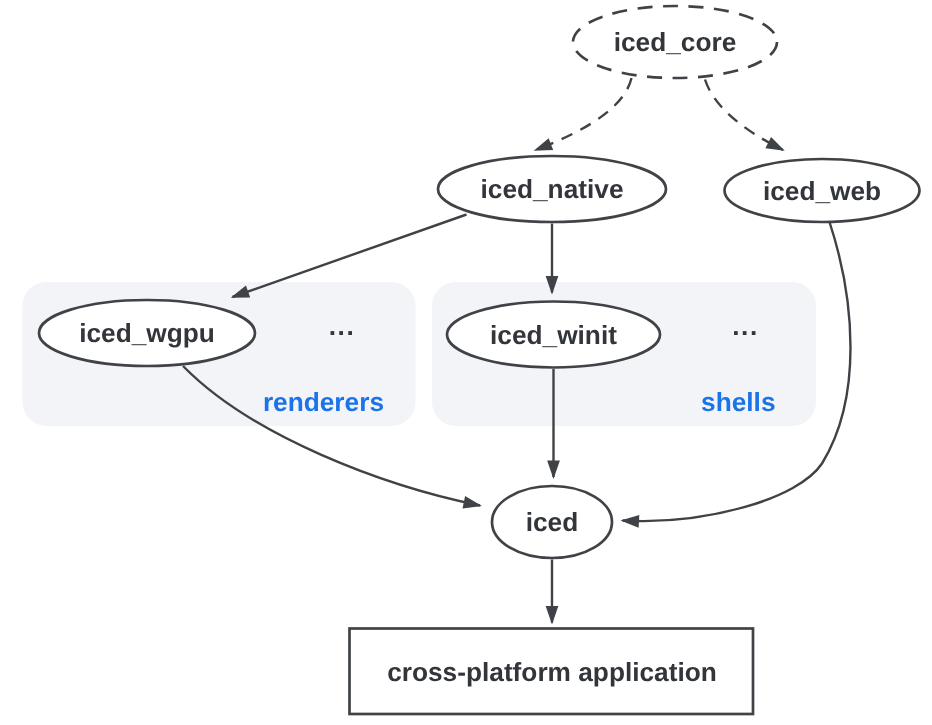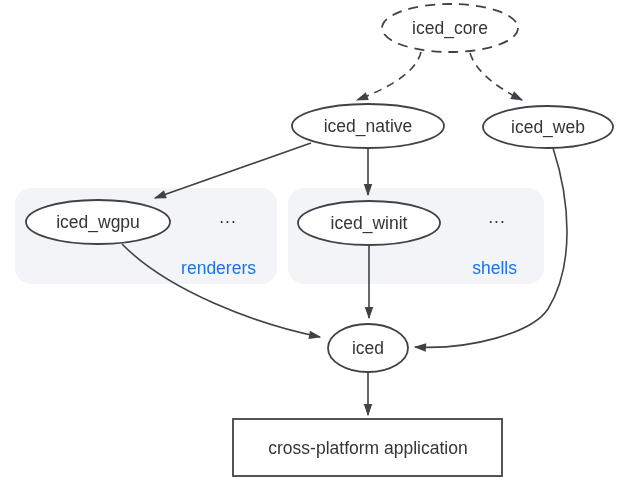--- a/index.html
+++ b/index.html
@@ -10,20 +10,21 @@
     --background: #ffffff;
   }
   html, body { margin: 0; padding: 0; background: var(--background); }
   .stage {
     position: relative;
     width: 621px;
     height: 483px;
     background: var(--background);
     font-family: "Liberation Sans", sans-serif;
     overflow: hidden;
+    font-weight: bold;
   }
   svg { display: block; }
   .node {
     fill: #ffffff;
     stroke: var(--stroke);
     stroke-width: 1.8;
   }
   .node.dashed { stroke-dasharray: 10 7; }
   .app-rect {
     fill: #ffffff;

